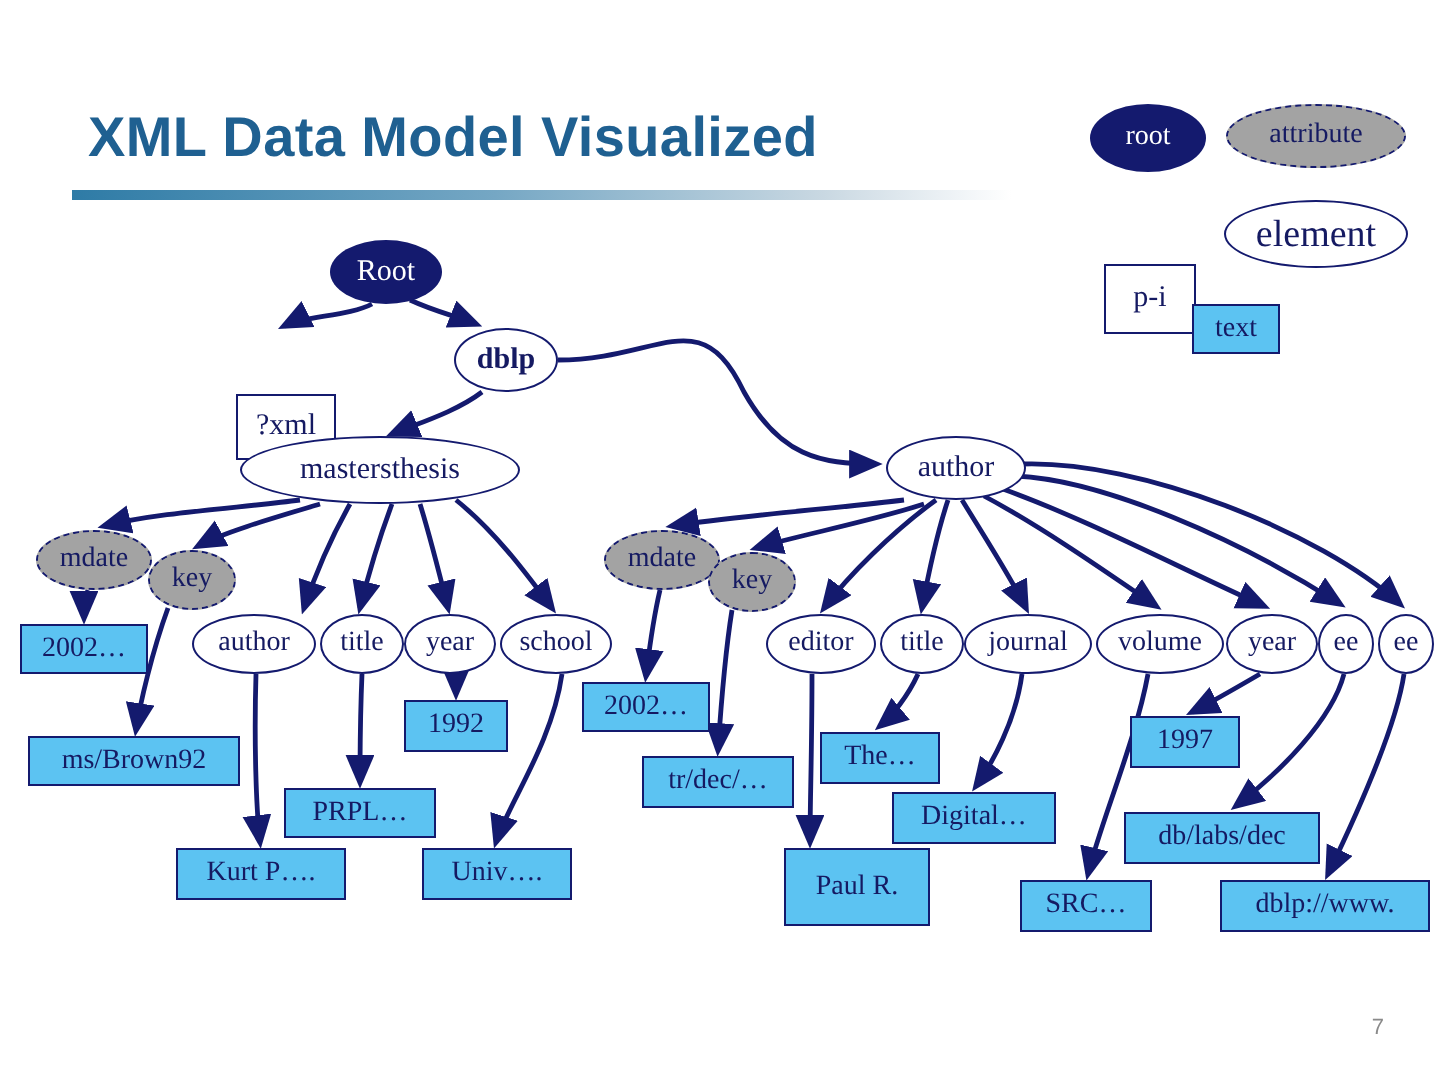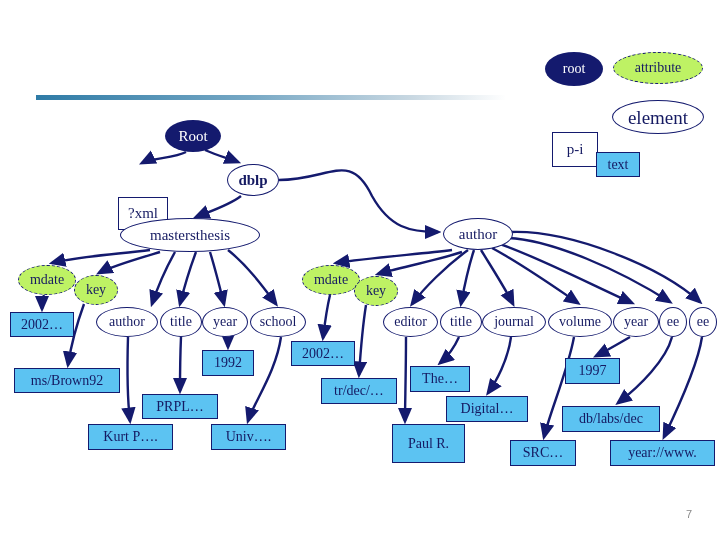--- a/index.html
+++ b/index.html
@@ -59,21 +59,21 @@
     border-radius: 50%;
     color: #ffffff;
     font-family: Liberation Serif, serif;
   }
   .n-element {
     background: #ffffff;
     border: 1.6px solid #141a6e;
     border-radius: 50%;
   }
   .n-attribute {
-    background: #bef264;
+    background: #a3a3a3;
     border: 1.4px dashed #141a6e;
     border-radius: 50%;
   }
   .n-pi {
     background: #ffffff;
     border: 1.7px solid #141a6e;
     border-radius: 0;
     margin-top: 32px;
   }
   .n-text {
@@ -91,20 +91,21 @@
     font-family: "Liberation Sans", "DejaVu Sans", sans-serif;
     font-size: 11px;
     color: #8a8a8a;
   }
 </style>
 </head>
 <body>
 
 <div id="slide">
 
+  <div id="title">XML Data Model Visualized</div>
   <div id="title-rule"></div>
 
   <svg id="edges" viewBox="0 0 720 540" xmlns="http://www.w3.org/2000/svg">
     <defs>
       <marker id="arrowhead" markerWidth="7" markerHeight="7" refX="5.6" refY="3" orient="auto" markerUnits="strokeWidth">
         <path d="M0,0 L7,3 L0,6 z" fill="#141a6e"></path>
       </marker>
     </defs>
     <g id="edge-group">
         <path d="M 186,152 C 175,158 152,158 142,163" fill="none" stroke="#141a6e" stroke-width="2.4" marker-end="url(#arrowhead)"></path>
@@ -172,21 +173,21 @@
       <div class="node n-text" style="left: 202px; top: 350px; width: 52px; height: 26px; font-size: 14px;">1992</div>
       <div class="node n-text" style="left: 211px; top: 424px; width: 75px; height: 26px; font-size: 14px;">Univ….</div>
       <div class="node n-text" style="left: 291px; top: 341px; width: 64px; height: 25px; font-size: 14px;">2002…</div>
       <div class="node n-text" style="left: 321px; top: 378px; width: 76px; height: 26px; font-size: 14px;">tr/dec/…</div>
       <div class="node n-text" style="left: 368px; top: 424px; width: 73px; height: 39px; font-size: 14px; margin-left: 24px;">Paul R.</div>
       <div class="node n-text" style="left: 410px; top: 366px; width: 60px; height: 26px; font-size: 14px;">The…</div>
       <div class="node n-text" style="left: 446px; top: 396px; width: 82px; height: 26px; font-size: 14px;">Digital…</div>
       <div class="node n-text" style="left: 510px; top: 440px; width: 66px; height: 26px; font-size: 14px;">SRC…</div>
       <div class="node n-text" style="left: 565px; top: 358px; width: 55px; height: 26px; font-size: 14px;">1997</div>
       <div class="node n-text" style="left: 562px; top: 406px; width: 98px; height: 26px; font-size: 14px;">db/labs/dec</div>
-      <div class="node n-text" style="left: 610px; top: 440px; width: 105px; height: 26px; font-size: 14px;">year://www.</div>
+      <div class="node n-text" style="left: 610px; top: 440px; width: 105px; height: 26px; font-size: 14px;">dblp://www.</div>
     </div>
 
   <div id="legend-layer">
       <div class="node legend-node n-root" style="left: 545px; top: 52px; width: 58px; height: 34px; font-size: 14px;">root</div>
       <div class="node legend-node n-attribute" style="left: 613px; top: 52px; width: 90px; height: 32px; font-size: 14px;">attribute</div>
       <div class="node legend-node n-pi" style="left: 552px; top: 100px; width: 46px; height: 35px; font-size: 15px;">p-i</div>
       <div class="node legend-node n-element" style="left: 612px; top: 100px; width: 92px; height: 34px; font-size: 19px;">element</div>
       <div class="node legend-node n-text" style="left: 596px; top: 152px; width: 44px; height: 25px; font-size: 14px;">text</div>
     </div>
 

